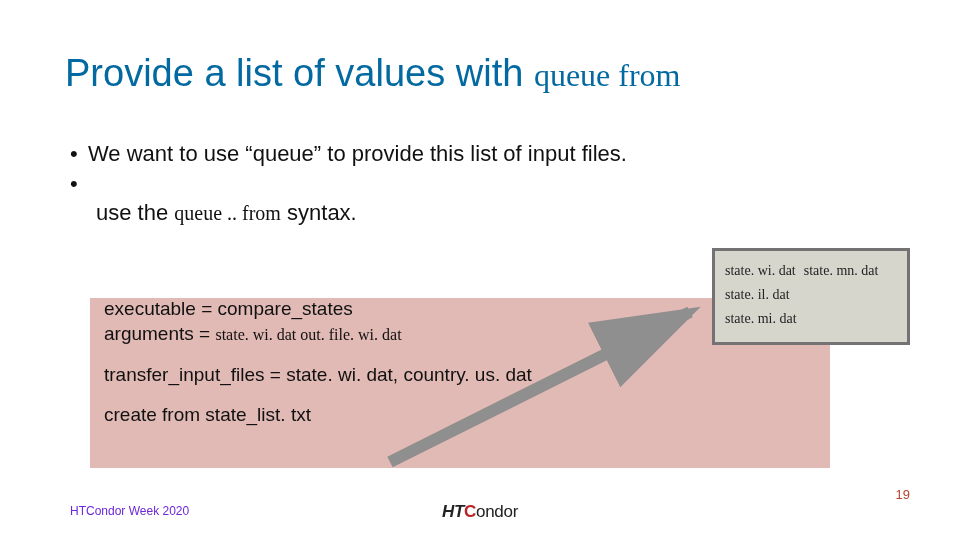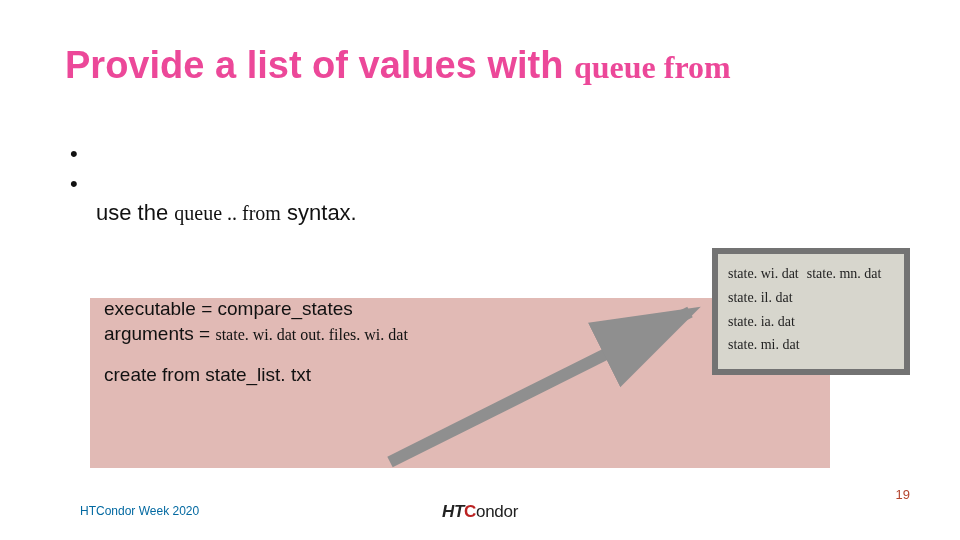--- a/index.html
+++ b/index.html
@@ -13,24 +13,24 @@
     position: relative;
   }
   .slide {
     position: relative;
     width: 960px;
     height: 540px;
   }
   .title {
     position: absolute;
     left: 65px;
-    top: 44px;
+    top: 52px;
     font-size: 38px;
-    font-weight: 700;
-    color: #ec4899;
+    font-weight: 400;
+    color: #0369a1;
   }
   .title .mono {
     font-family: Georgia, "Times New Roman", serif;
     font-size: 32px;
   }
   .bullets {
     position: absolute;
     left: 70px;
     top: 140px;
     right: 70px;
@@ -74,43 +74,43 @@
   .codebox .mono {
     font-family: Georgia, "Times New Roman", serif;
     font-size: 16px;
   }
   .filebox {
     position: absolute;
     right: 50px;
     top: 248px;
     width: 198px;
     background: #d7d6cd;
-    border: 6px solid #737373;
+    border: 3px solid #737373;
     padding: 8px 16px 12px 10px;
     box-sizing: border-box;
     font-family: Georgia, "Times New Roman", serif;
     font-size: 14px;
     color: #222;
     line-height: 1.7;
   }
   .filebox .row1 span:first-child { margin-right: 8px; }
   .arrow-svg {
     position: absolute;
     left: 380px;
     top: 282px;
     width: 360px;
     height: 200px;
     pointer-events: none;
   }
   .footer-left {
     position: absolute;
-    left: 80px;
+    left: 70px;
     bottom: 22px;
     font-size: 12px;
-    color: #0369a1;
+    color: #6d28d9;
   }
   .footer-right {
     position: absolute;
     right: 50px;
     bottom: 38px;
     font-size: 13px;
     color: #b4442e;
   }
   .logo {
     position: absolute;
@@ -131,52 +131,53 @@
 
 <div class="slide">
 
   <div class="title">
     <span>Provide a list of values with </span><span class="mono">queue from</span>
   </div>
 
   <div class="bullets">
     <div class="row">
       <div class="dot">•</div>
+      <div class="txt">We want to use “queue” to provide this list of input files.</div>
     </div>
     <div class="row">
       <div class="dot">•</div>
     </div>
     <div class="cont">
       <span>use the </span><span class="mono">queue .. from</span><span> syntax.</span>
     </div>
   </div>
 
   <div class="codebox">
     <div class="line">executable = compare_states</div>
     <div class="line">
-      <span>arguments  = </span><span class="mono">state. wi. dat out. files. wi. dat</span>
+      <span>arguments  = </span><span class="mono">state. wi. dat out. file. wi. dat</span>
     </div>
+    <div class="line gap">transfer_input_files = state. wi. dat, country. us. dat</div>
     <div class="line gap">create from state_list. txt</div>
   </div>
 
   <svg class="arrow-svg" viewBox="0 0 360 200">
     <defs>
       <marker id="ah" markerWidth="10" markerHeight="10" refX="8" refY="3" orient="auto">
         <path d="M0,0 L9,3 L0,6 Z" fill="#8f8f8f"></path>
       </marker>
     </defs>
     <line x1="10" y1="180" x2="310" y2="30" stroke="#8f8f8f" stroke-width="12" marker-end="url(#ah)"></line>
   </svg>
 
   <div class="filebox">
     <div class="row1">
       <span>state. wi. dat</span><span>state. mn. dat</span>
     </div>
     <div>state. il. dat</div>
-    <div>state. ia. dat</div>
     <div>state. mi. dat</div>
   </div>
 
   <div class="footer-left">HTCondor Week 2020</div>
 
   <div class="logo">
     <span class="ht">HT</span><span class="c">C</span><span class="ondor">ondor</span>
   </div>
 
   <div class="footer-right">19</div>

